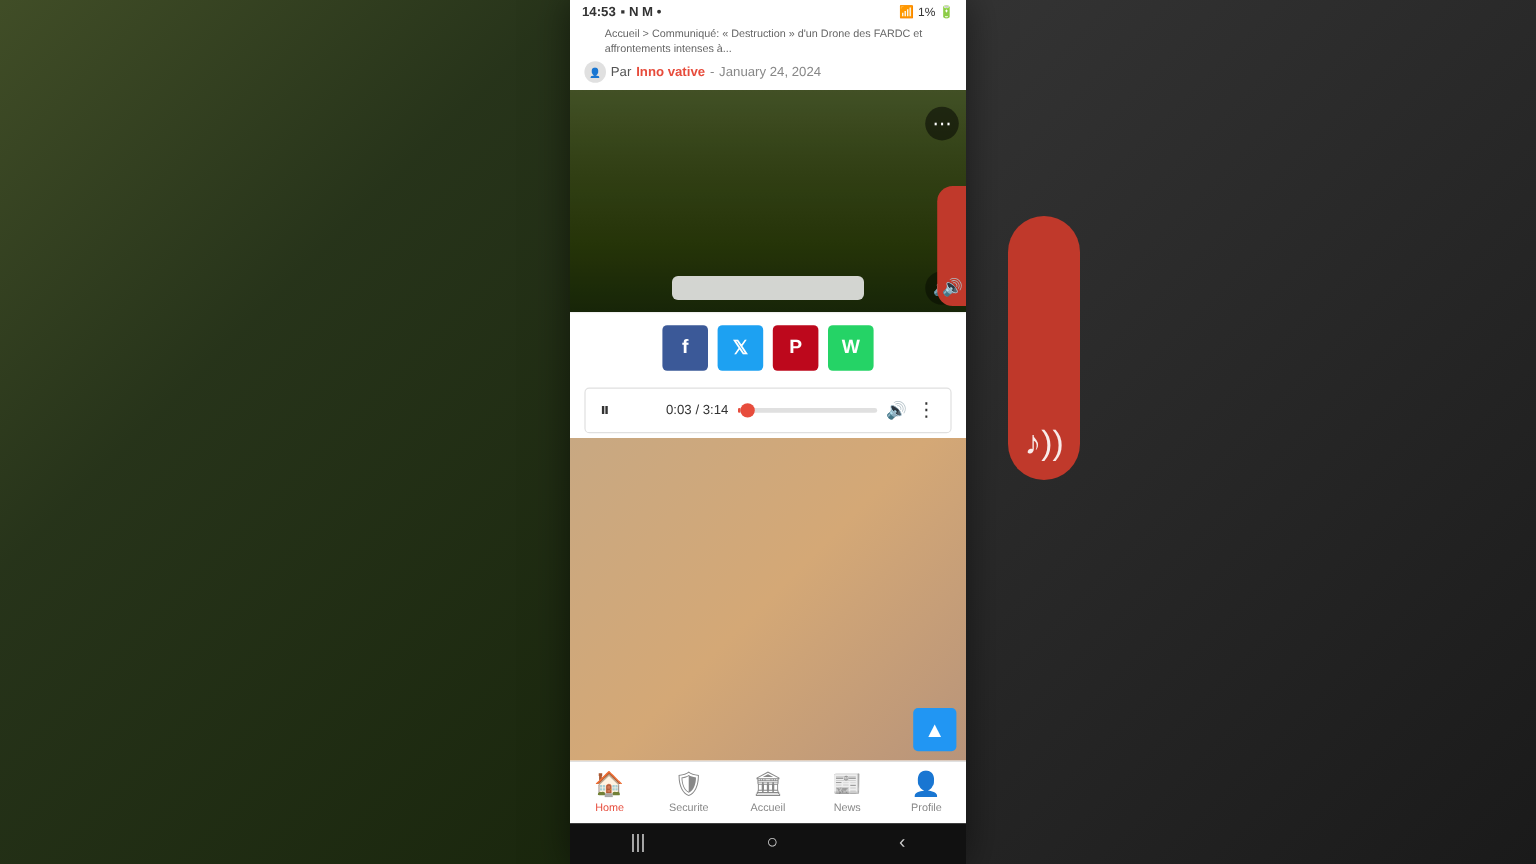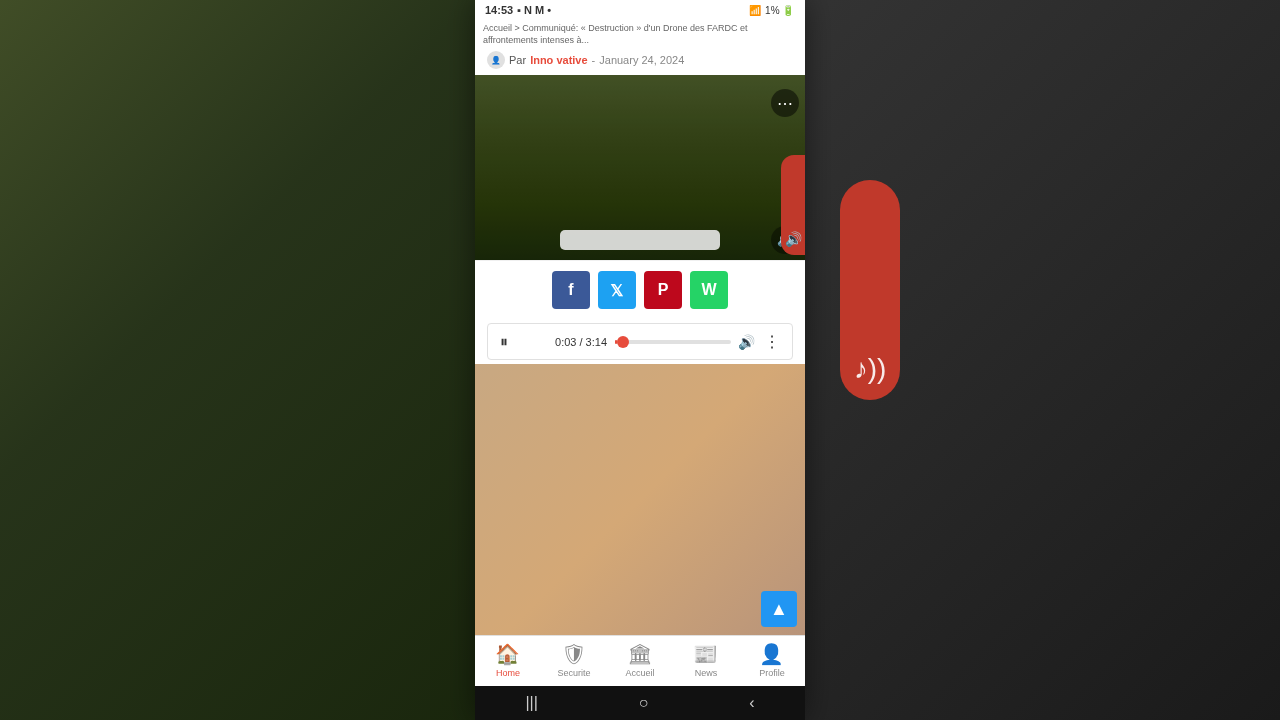--- a/index.html
+++ b/index.html
@@ -92,21 +92,21 @@
     .status-right {
       display: flex;
       align-items: center;
       gap: 3px;
       font-size: 10px;
     }
 
     
     .breadcrumb {
       background: #fff;
-      padding: 3px 8px;
+      padding: 3px 29px;
       font-size: 9px;
       color: #666;
       line-height: 1.3;
     }
 
     
     .article-body {
       background: #fff;
       flex: 1;
       overflow: hidden;

